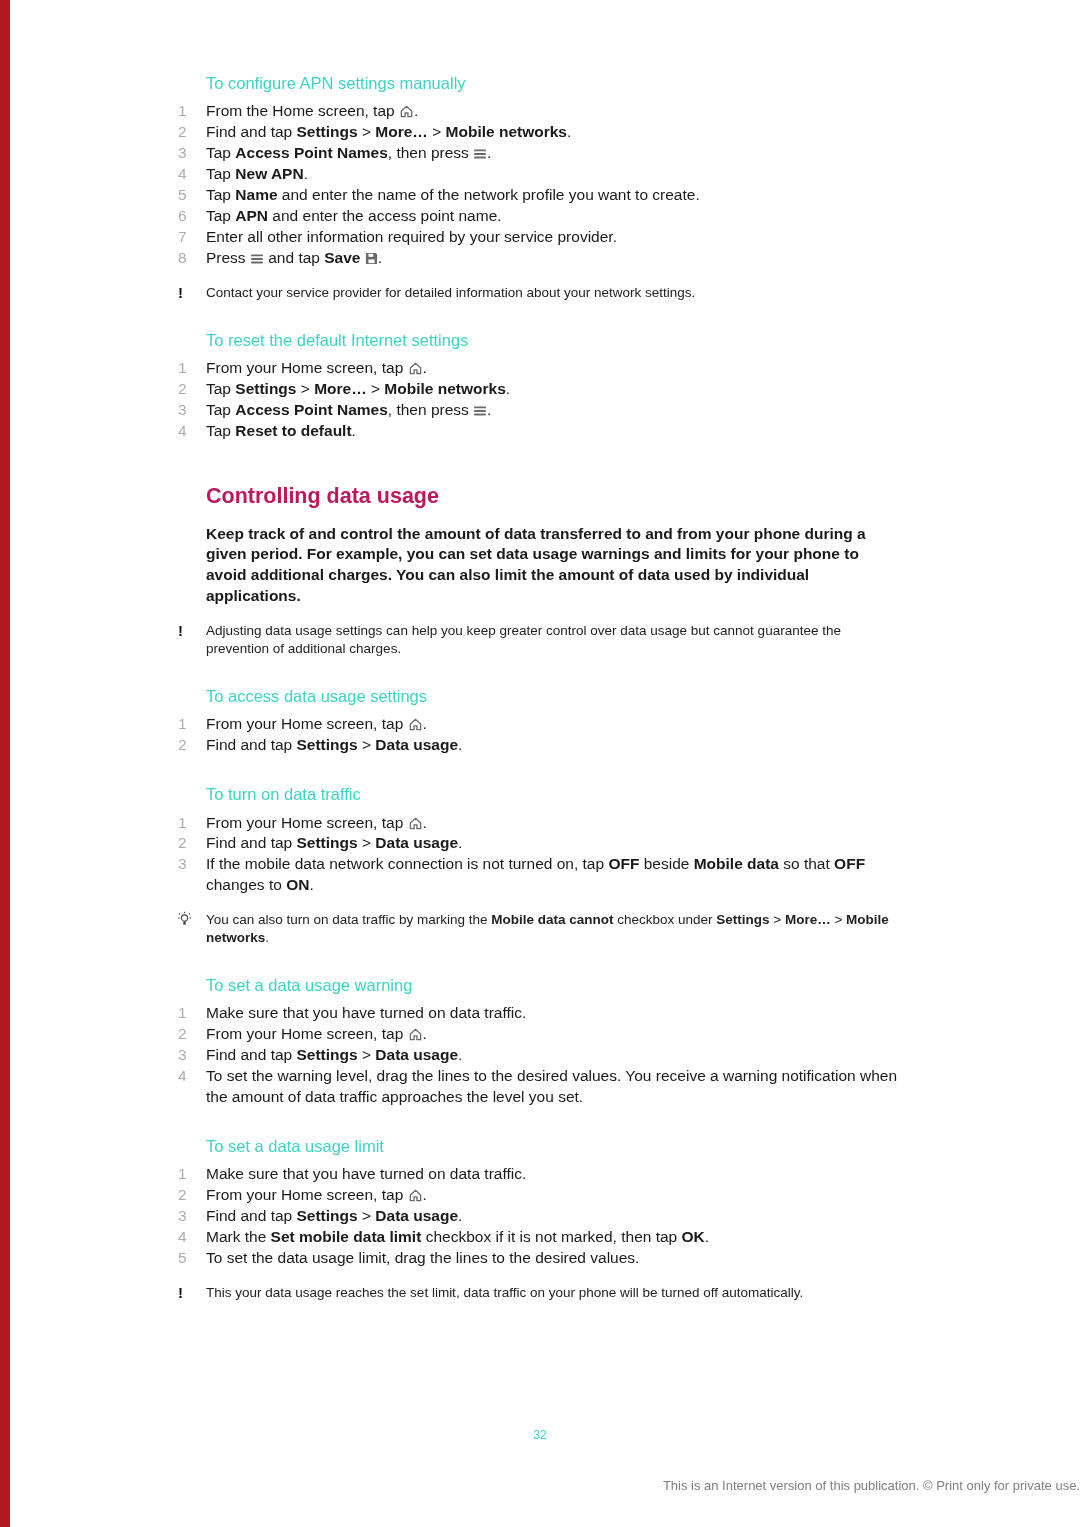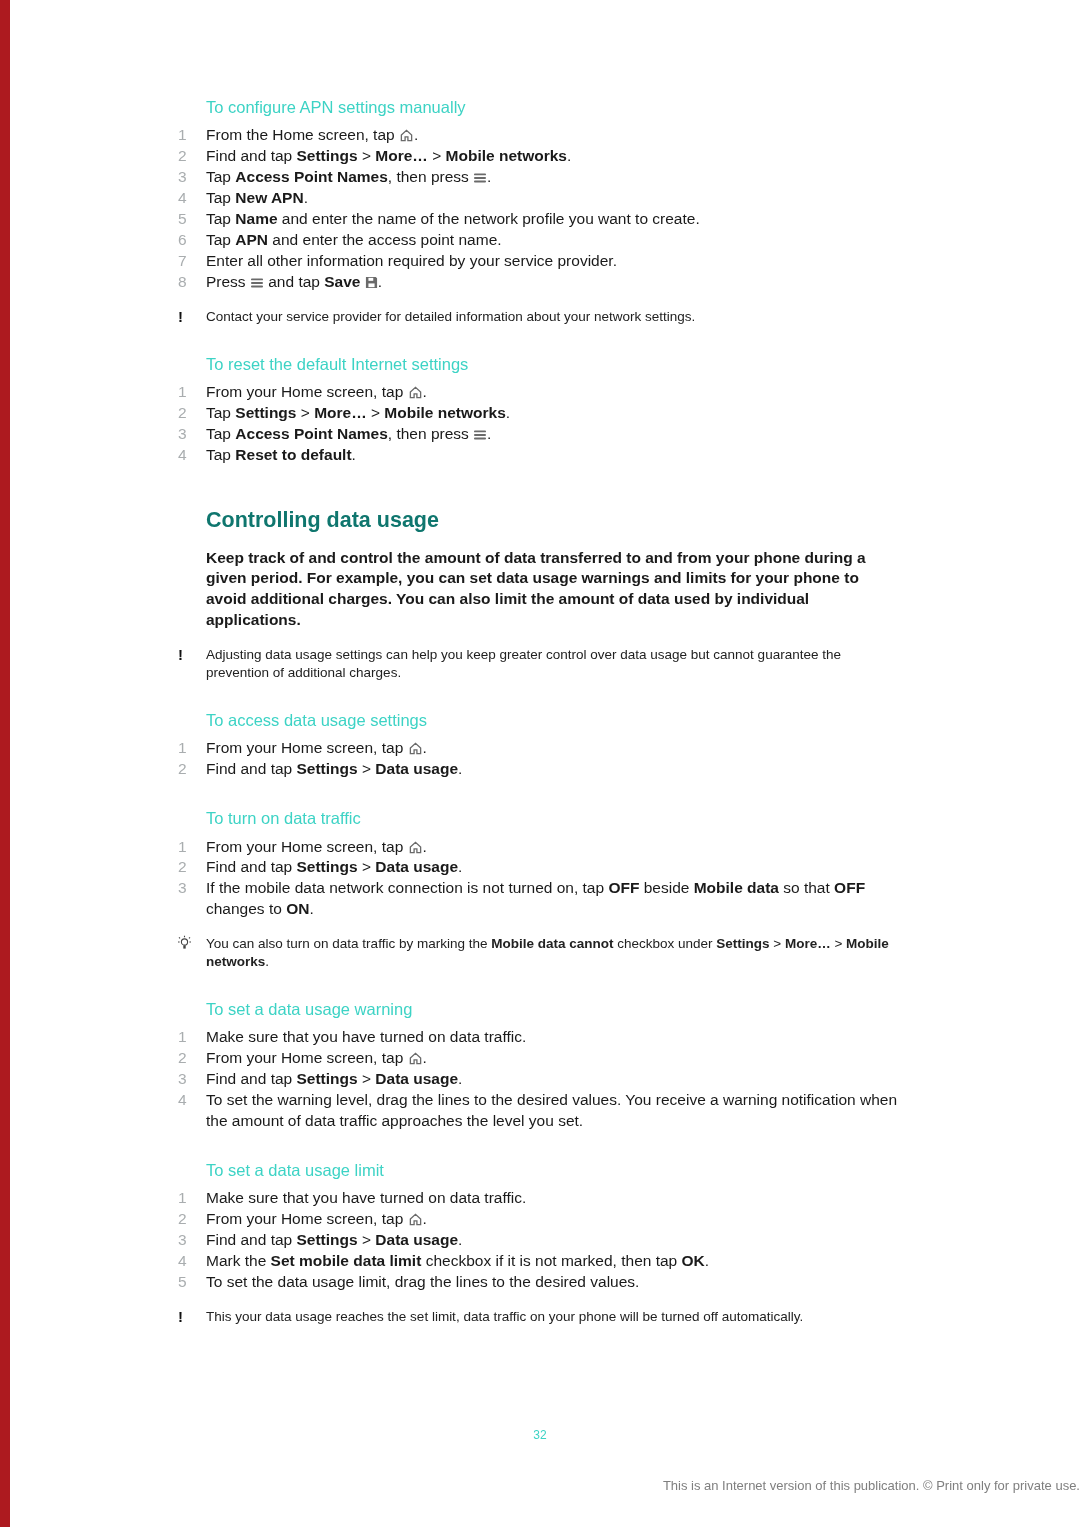--- a/index.html
+++ b/index.html
@@ -4,25 +4,25 @@
 <style>
   * { box-sizing: border-box; }
   html, body { margin: 0; padding: 0; }
   body {
     width: 1080px; height: 1527px; position: relative; background: #ffffff;
     font-family: "Liberation Sans", sans-serif;
     font-size: 15.5px; line-height: 1.35; color: #1a1a1a;
     overflow: hidden;
   }
   .red-bar { position: absolute; left: 0; top: 0; width: 10px; height: 100%; background: var(--sidebar-red, #ad1a1f); }
-  main { position: absolute; left: 0; right: 0; top: 0; padding: 96px 178px 0 206px; }
+  main { position: absolute; left: 0; right: 0; top: 0; padding: 72px 178px 0 206px; }
 
   h3 { color: var(--accent-teal, #3dd3c5); font-weight: normal; font-size: 16.5px; margin: 27px 0 7px; }
   h3:first-child { margin-top: 0; }
-  h1 { font-size: 21.5px; font-weight: bold; color: #0f766e; margin: 40px 0 13px; }
+  h1 { font-size: 21.5px; font-weight: bold; color: #be185d; margin: 40px 0 13px; }
   p  { margin: 8px 0 8px; font-weight: bold; }
 
   .steps { margin: 0 0 4px; }
   .step { display: flex; }
   .step .num { flex: 0 0 28px; margin-left: -28px; color: var(--step-number-gray, #a9adaf); }
   .step .step-text { flex: 1; }
 
   .aside { display: flex; margin: 15px 0; font-size: 13.5px; line-height: 1.33; color: #222; }
   .aside-icon { flex: 0 0 28px; margin-left: -28px; }
   .bang { font-weight: bold; font-size: 15px; color: #111; line-height: 1.15; }

